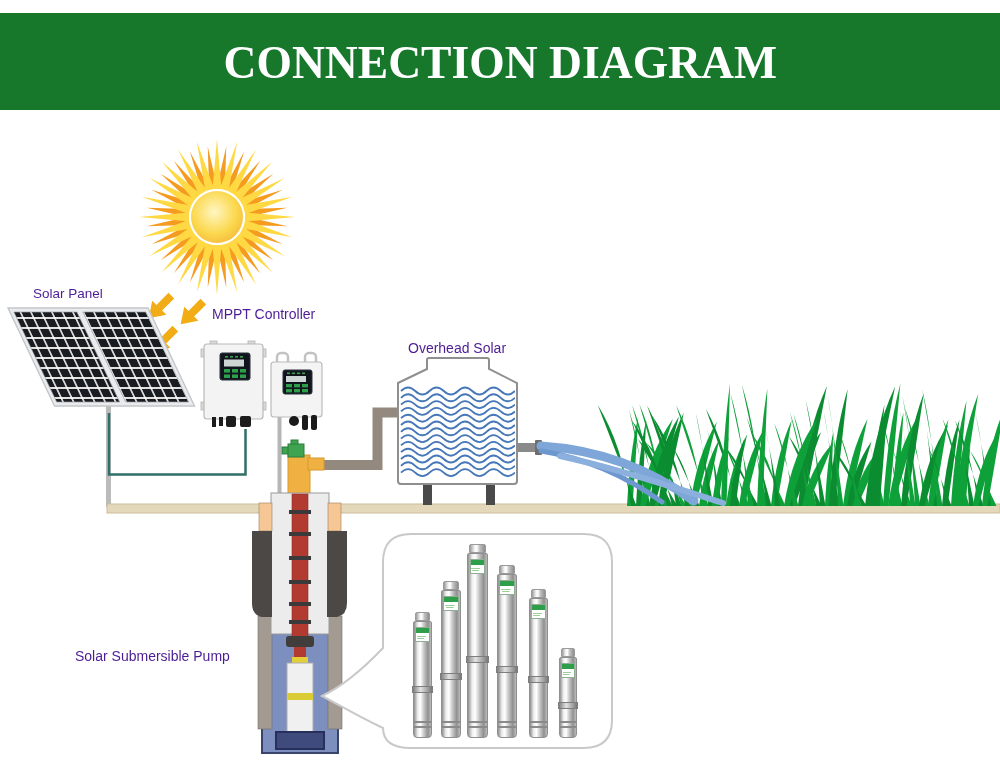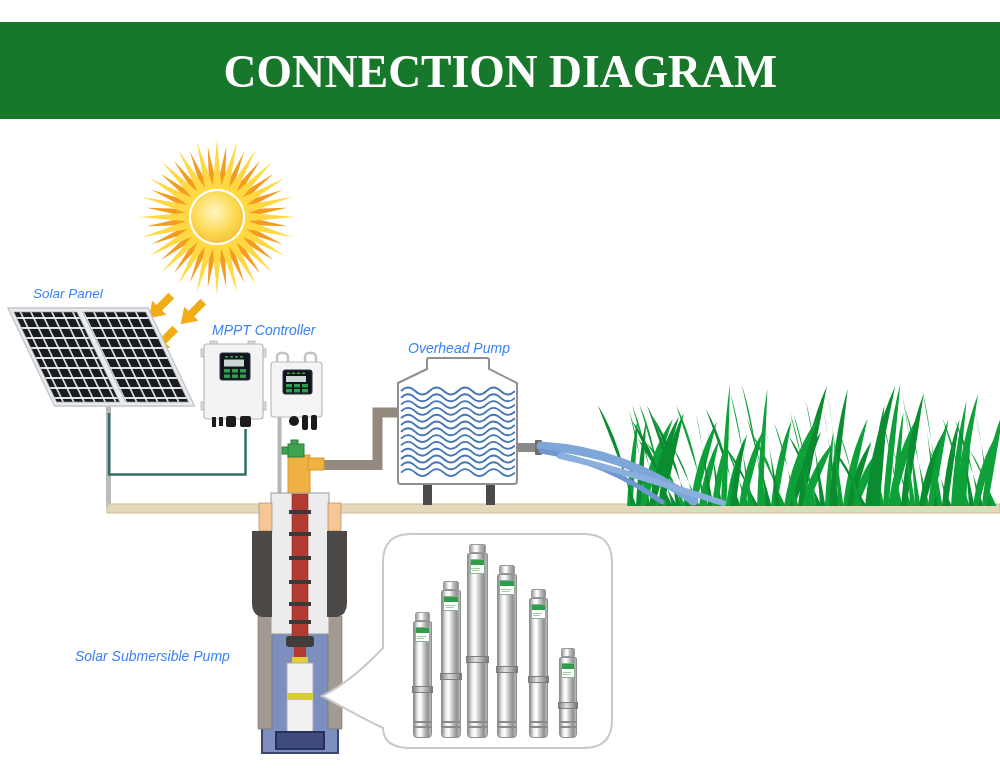--- a/index.html
+++ b/index.html
@@ -1,22 +1,22 @@
 <!DOCTYPE html>
 <html><head>
 <meta charset="utf-8">
 <style>
   html,body{margin:0;padding:0;background:#ffffff;}
   .canvas{position:relative;width:1000px;height:782px;overflow:hidden;background:#fff;
           font-family:"Liberation Sans", sans-serif;}
   .banner{position:absolute;left:0;top:13px;width:1000px;height:97px;display:flex;
-          align-items:center;justify-content:center;margin-top:9px;}
+          align-items:center;justify-content:center;}
   .banner h1{margin:0;color:#fff;font-family:"Liberation Serif", serif;font-weight:700;
              font-size:47px;letter-spacing:0;transform:scaleX(0.97);white-space:nowrap;}
-  .lbl{position:absolute;color:#3b82f6;font-size:14px;white-space:nowrap;font-style:italic;}
+  .lbl{position:absolute;color:#4c1d95;font-size:14px;white-space:nowrap;}
   #diagram-svg{position:absolute;left:0;top:0;}
   
   #pump-gallery{position:absolute;left:383px;top:534px;width:229px;height:214px;}
   .pump{position:absolute;bottom:12px;}
   .p-cap{height:7px;width:72%;margin:0 auto;border:1px solid #9a9a9a;border-radius:2px 2px 0 0;
          background:linear-gradient(90deg,#9a9a9a,#f2f2f2 30%,#ffffff 45%,#c0c0c0 65%,#8d8d8d);}
   .p-body{position:relative;height:calc(100% - 9px);border:1px solid #8f8f8f;border-radius:2px 2px 4px 4px;
           background:linear-gradient(90deg,#8f8f8f,#eeeeee 22%,#ffffff 38%,#c7c7c7 58%,#909090 82%,#bcbcbc);}
   .p-label{position:absolute;top:5px;left:8%;right:8%;height:13px;border:1px solid #8fae93;
            background-image:linear-gradient(#2E9E4B,#2E9E4B),linear-gradient(#9ccf9c,#9ccf9c),
@@ -390,16 +390,16 @@
           <div class="p-foot"></div>
         </div>
       </div>
     </div>
 
   <div class="banner" style="background: rgb(23, 120, 44);">
     <h1>CONNECTION DIAGRAM</h1>
   </div>
 
   <div class="lbl" style="left:33px;top:286px;font-size:13.5px;">Solar Panel</div>
-  <div class="lbl" style="left:212px;top:322px;">MPPT Controller</div>
-  <div class="lbl" style="left:408px;top:340px;">Overhead Pump</div>
+  <div class="lbl" style="left:212px;top:306px;">MPPT Controller</div>
+  <div class="lbl" style="left:408px;top:340px;">Overhead Solar</div>
   <div class="lbl" style="left:75px;top:648px;">Solar Submersible Pump</div>
 </div>
 
 </body></html>

